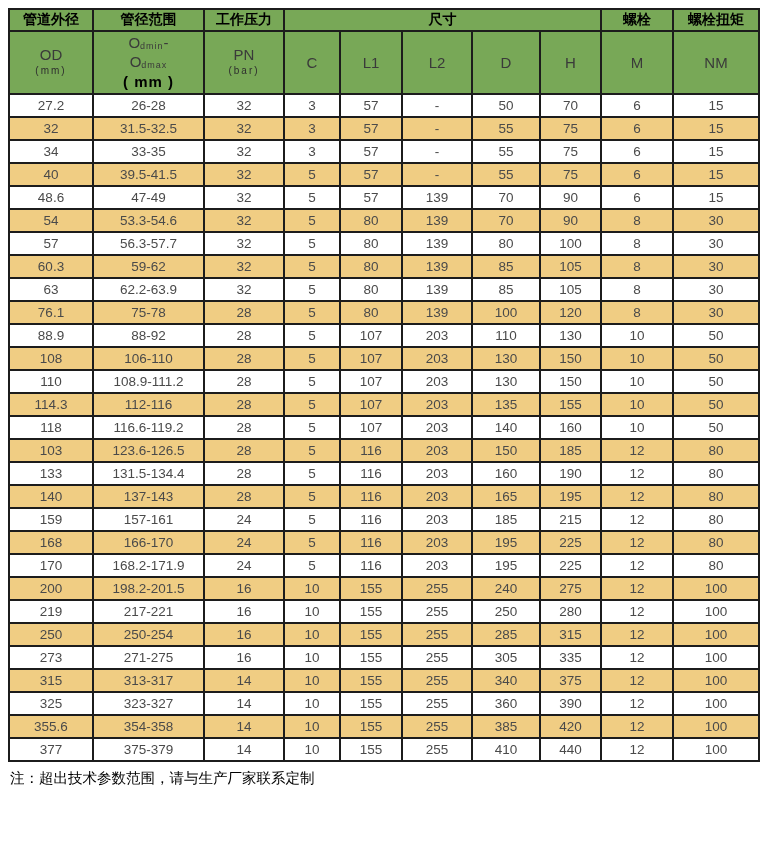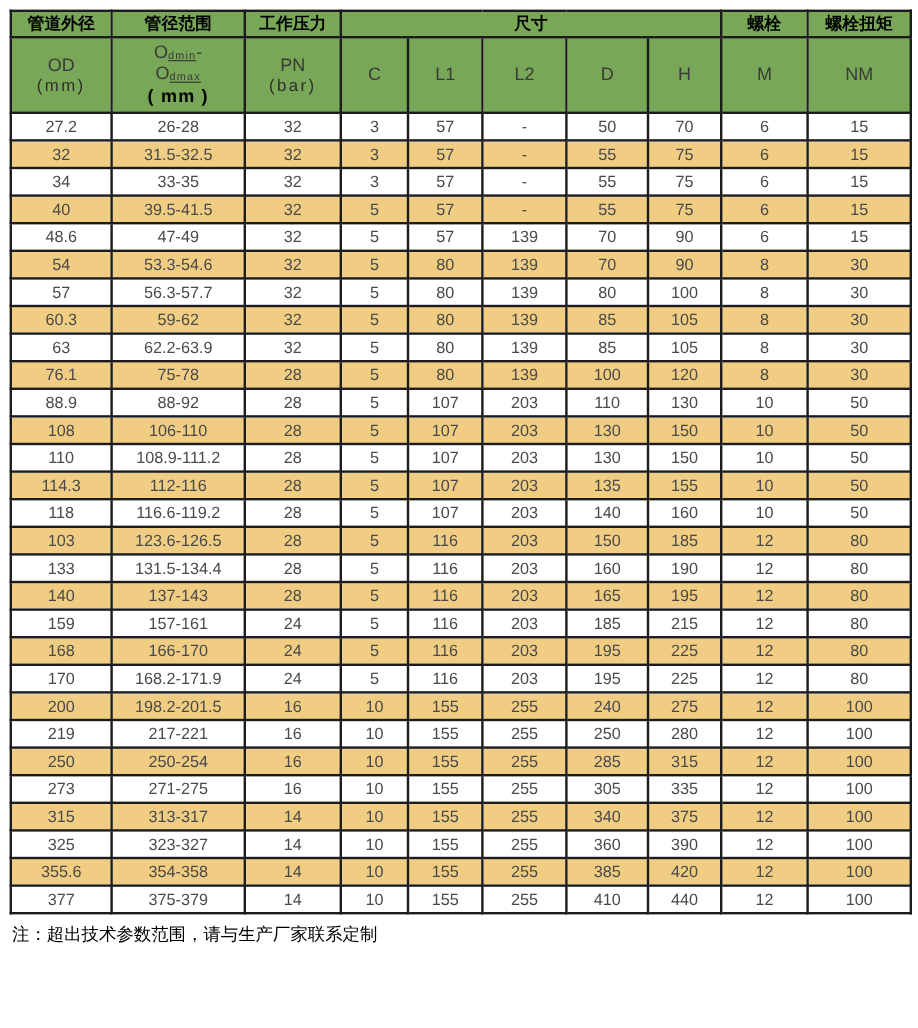--- a/index.html
+++ b/index.html
@@ -34,29 +34,28 @@
   }
   thead tr.sub-row th {
     height: 61px;
     background: #78a857;
     color: #3a3a3a;
     font-weight: 400;
     font-size: 15px;
   }
   .hdr-line { line-height: 16px; }
   .unit-small {
-    font-size: 14px;
+    font-size: 10px;
     letter-spacing: 2px;
     color: #2e2e2e;
   }
   .subsc {
     font-size: 9px;
     letter-spacing: 1px;
     vertical-align: -1px;
-    text-decoration: underline;
   }
   .unit-bold {
     font-weight: bold;
     color: #000000;
     font-size: 15px;
     letter-spacing: 1px;
     line-height: 17px;
   }
 
   

